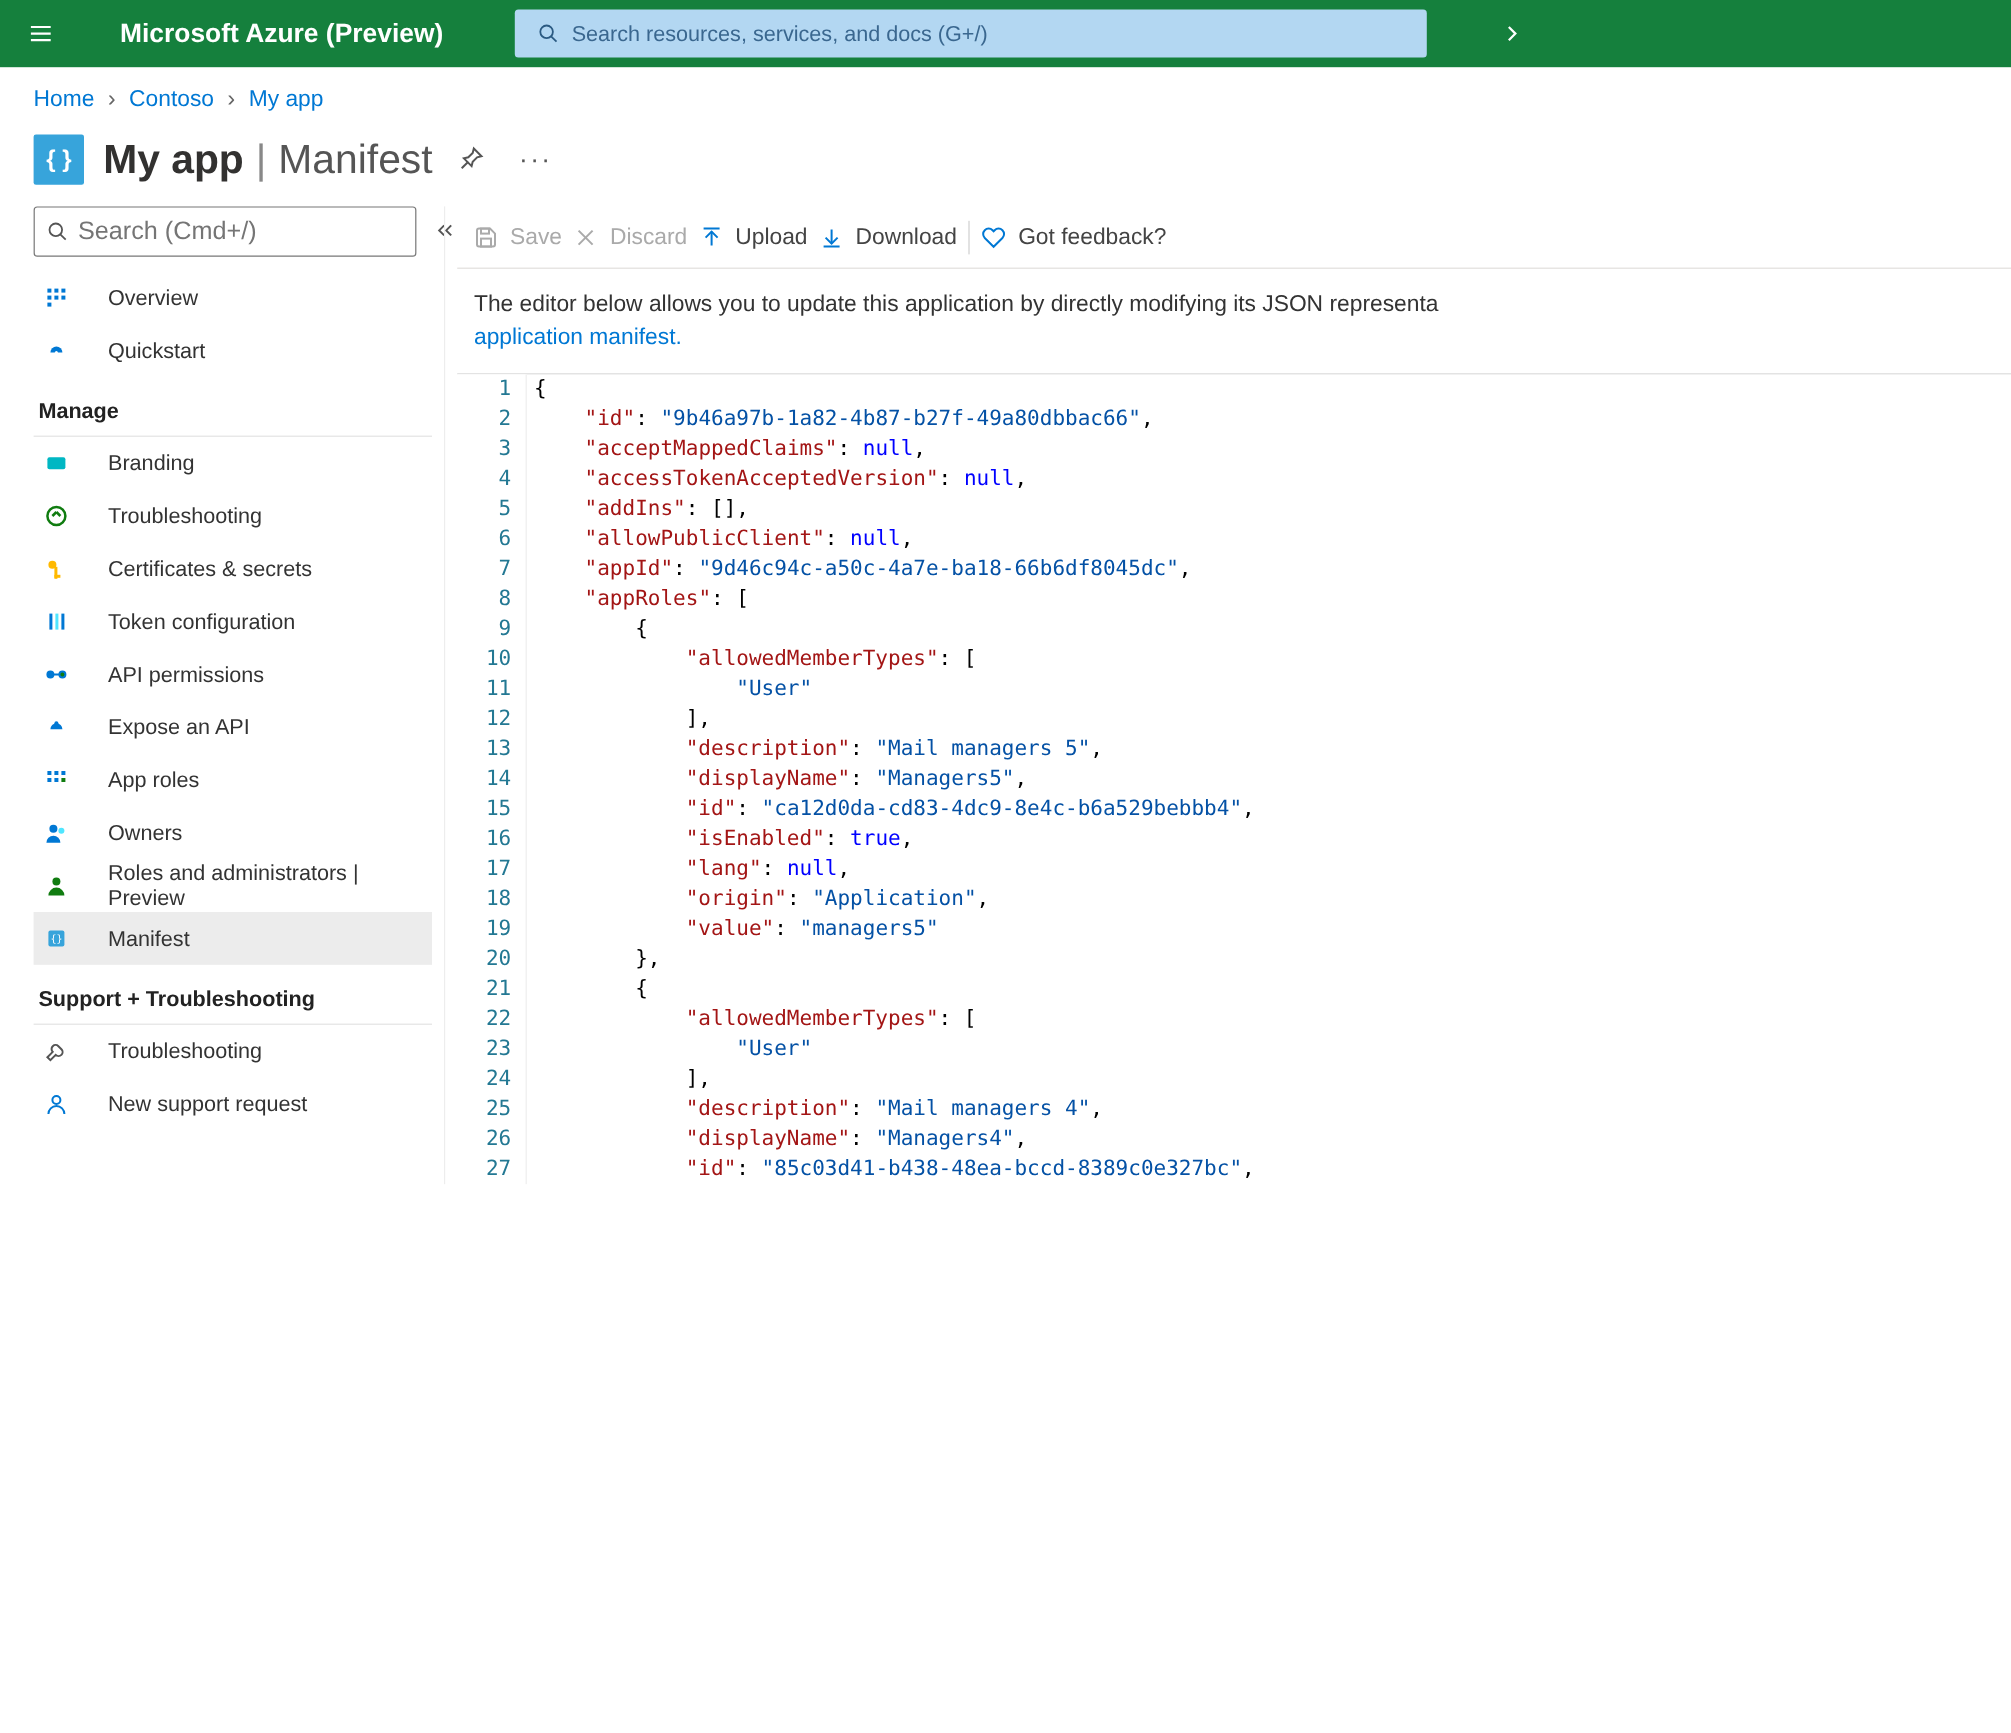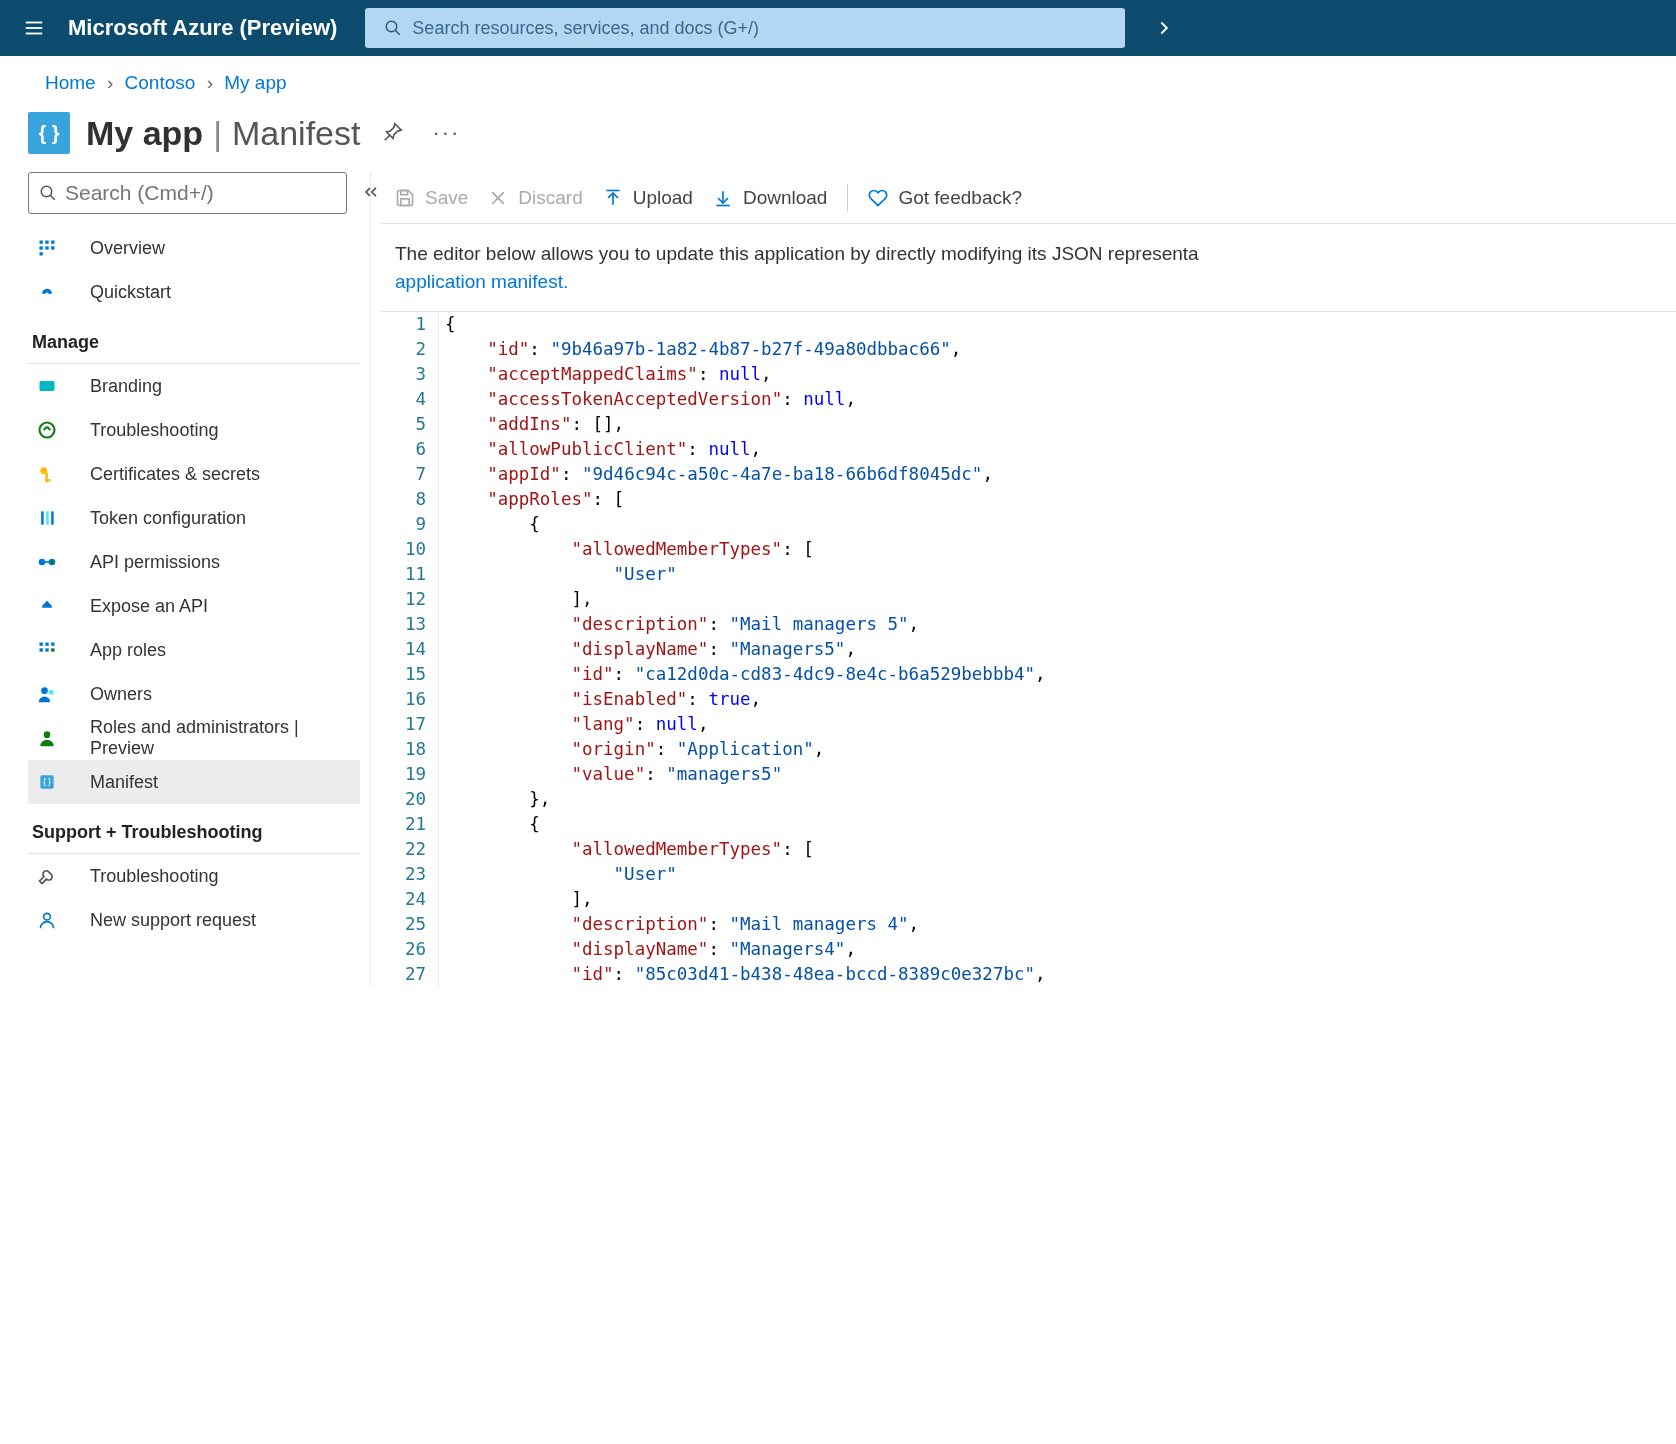--- a/index.html
+++ b/index.html
@@ -1,31 +1,31 @@
 <!DOCTYPE html>
 <html><head>
 <meta charset="utf-8">
 <style>
   * { box-sizing: border-box; margin: 0; padding: 0; }
   body { font-family: 'Segoe UI', Tahoma, sans-serif; font-size: 14px; color: #323130; background: #fff; overflow: hidden; }
   
   
-  .topbar { height: 56px; background: #0c4a6e; display: flex; align-items: center; color: #fff; }
+  .topbar { height: 56px; background: #15803d; display: flex; align-items: center; color: #fff; gap: 32px; }
   .hamburger { width: 68px; display: flex; align-items: center; justify-content: center; height: 100%; cursor: pointer; }
   .hamburger svg { width: 22px; height: 22px; }
   .brand { font-size: 22px; font-weight: 600; padding-right: 28px; white-space: nowrap; }
   .searchbox { flex: 1; height: 40px; background: #b3d7f2; border-radius: 3px; display: flex; align-items: center; padding: 0 19px; margin-right: 14px; max-width: 760px; }
   .searchbox svg { width: 18px; height: 18px; stroke: #2b5a82; }
   .searchbox input { flex: 1; background: transparent; border: none; outline: none; font-size: 18px; color: #23446b; padding-left: 10px; }
   .searchbox input::placeholder { color: #3a678f; }
   .topbar-right-icon { width: 52px; display:flex; align-items:center; justify-content:center; height:100%; }
   .topbar-right-icon svg { width: 22px; height: 22px; stroke: #fff; }
 
   
-  .breadcrumb { padding: 16px 28px 8px 28px; font-size: 19px; margin-left: 17px; }
+  .breadcrumb { padding: 16px 28px 8px 28px; font-size: 19px; }
   .breadcrumb a { color: #0078d4; text-decoration: none; }
   .breadcrumb .sep { color: #666; padding: 0 6px; }
 
   
   .page-header { display: flex; align-items: center; padding: 10px 28px 18px 28px; gap: 16px; }
   .page-icon { width: 42px; height: 42px; background: #37a4db; display: flex; align-items: center; justify-content: center; color: #fff; font-size: 20px; font-weight: 600; border-radius: 2px; }
   .page-title-wrap { display: flex; align-items: baseline; gap: 10px; }
   .page-title-main { font-size: 34px; font-weight: 600; }
   .page-title-sep { font-size: 34px; color: #888; font-weight: 300; }
   .page-title-sub { font-size: 34px; color: #555; font-weight: 300; }
@@ -47,21 +47,21 @@
   .collapse-btn svg { width: 20px; height: 20px; stroke: #555; }
 
   
   .nav-item { display: flex; align-items: center; height: 44px; padding: 0 8px; cursor: pointer; gap: 32px; font-size: 18px; color: #333; }
   .nav-item.active { background: #ececec; }
   .nav-icon { width: 22px; height: 22px; display: flex; align-items: center; justify-content: center; flex-shrink:0; }
   .nav-icon svg { width: 20px; height: 20px; }
   .nav-section { font-size: 18px; font-weight: 600; color: #222; padding: 18px 8px 10px 4px; border-bottom: 1px solid #e3e3e3; margin-bottom: 0; }
 
   
-  .toolbar { display: flex; align-items: center; height: 52px; gap: 20px; padding-left: 14px; border-bottom: 1px solid #e1dfdd; font-size: 19px; color: #444; }
+  .toolbar { display: flex; align-items: center; height: 52px; gap: 10px; padding-left: 14px; border-bottom: 1px solid #e1dfdd; font-size: 19px; color: #444; }
   .toolbar-btn { display: flex; align-items: center; gap: 10px; cursor: pointer; }
   .toolbar-btn.disabled { color: #aaa; }
   .toolbar-btn svg { width: 20px; height: 20px; }
   .toolbar-sep { width: 1px; height: 28px; background: #d0d0d0; }
 
   
   .desc { padding: 16px 10px 16px 14px; font-size: 19px; line-height: 1.45; color: #333; }
   .desc a { color: #0078d4; text-decoration: none; }
 
   

